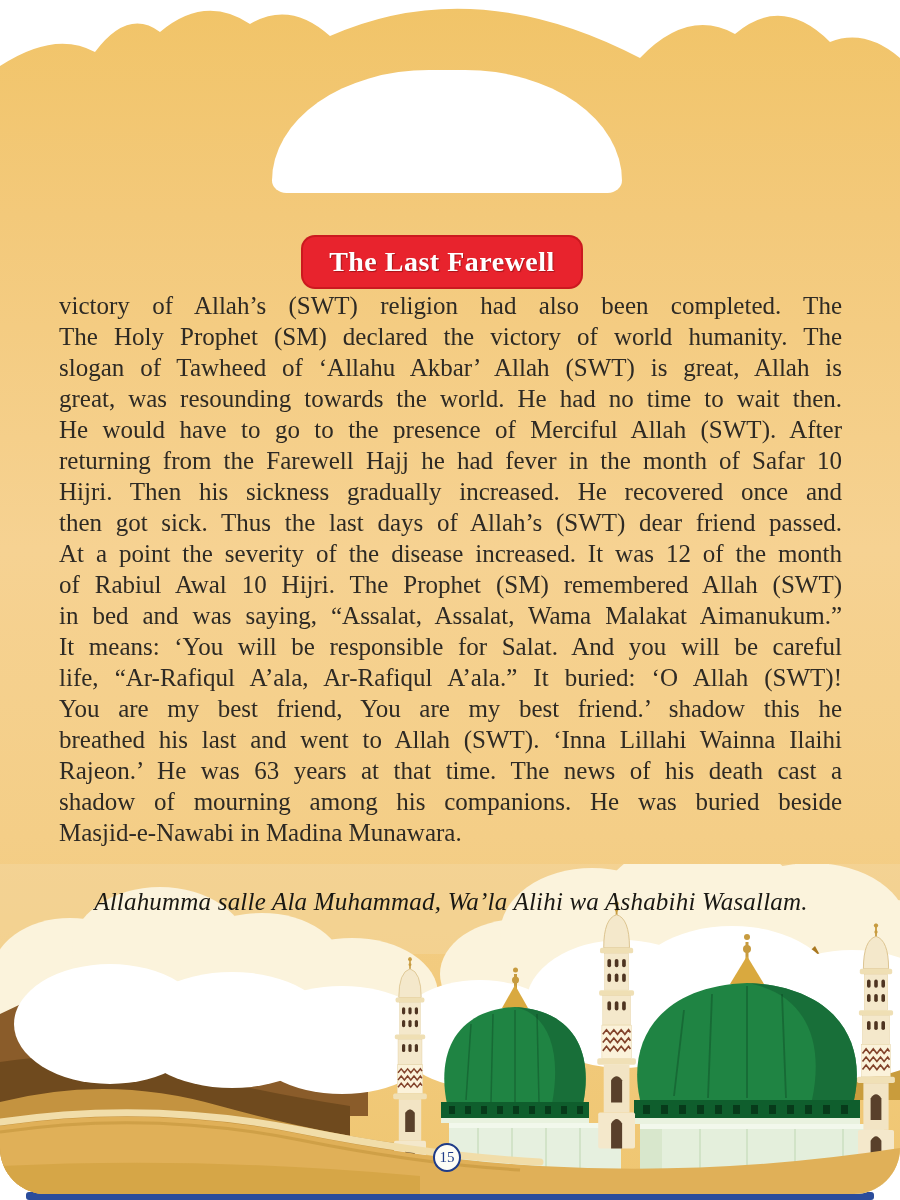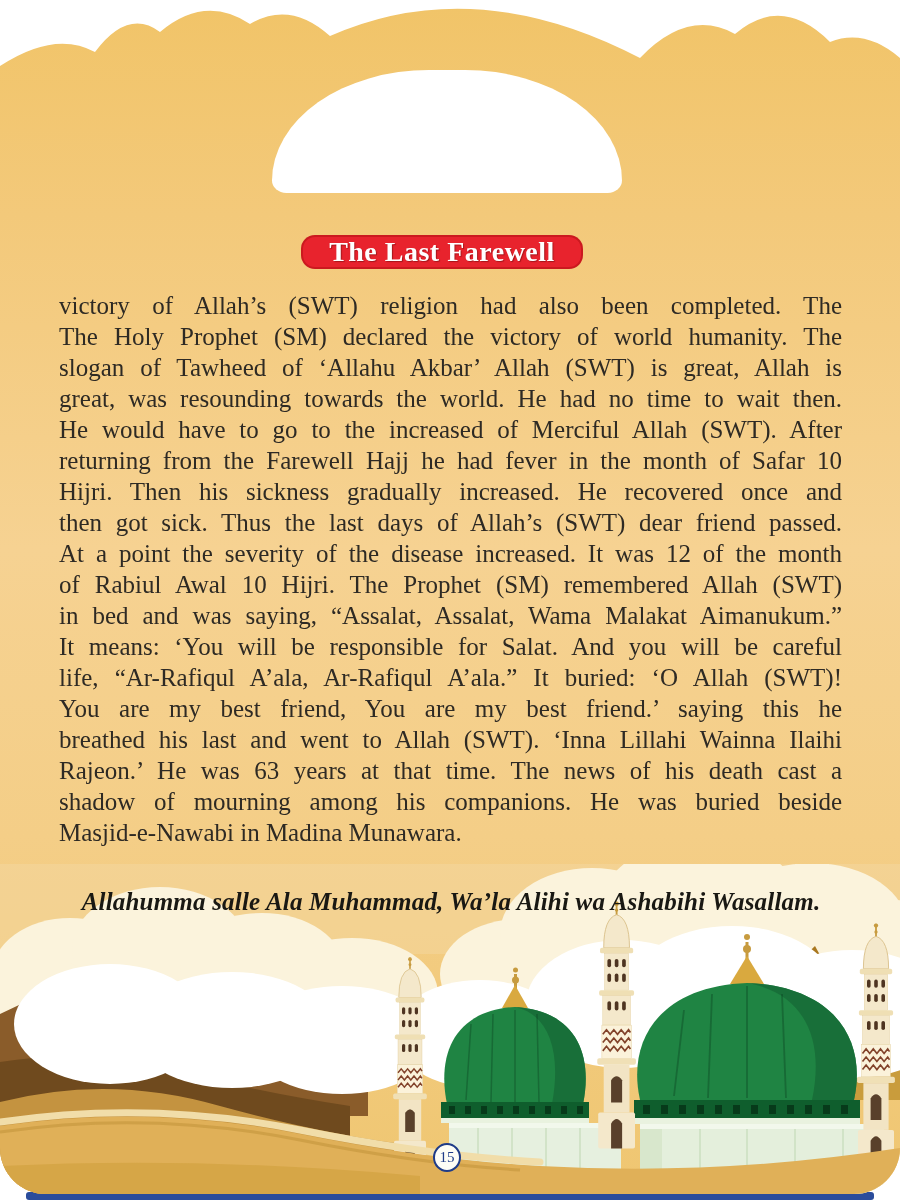--- a/index.html
+++ b/index.html
@@ -8,32 +8,32 @@
   
   .blue-strip{position:absolute;left:26px;right:26px;bottom:0;height:8px;
               background:var(--footer-blue,#2B4C9B);border-radius:3px;z-index:1;}
   
   .page{position:absolute;left:0;top:0;right:0;bottom:6px;z-index:2;overflow:hidden;
         border-radius:0 0 46px 46px;
         background:linear-gradient(180deg,#F1C468 0%,#F3C97A 18%,#F6D292 46%,#F4CE87 70%,#EFC671 100%);}
   .scallop{position:absolute;left:0;top:0;width:900px;height:210px;z-index:6;pointer-events:none;}
   .handle{position:absolute;left:272px;top:70px;width:350px;height:123px;background:#ffffff;
           border-radius:175px 175px 16px 16px / 123px 123px 14px 14px;z-index:6;}
-  .banner{position:absolute;left:301px;top:235px;width:282px;height:34px;z-index:7;
+  .banner{position:absolute;left:301px;top:235px;width:282px;height:54px;z-index:7;
           background:var(--banner-red,#E8232D);border:2px solid #C9181FF0;border-radius:14px;
           box-sizing:border-box;display:flex;align-items:center;justify-content:center;}
   .banner span{color:var(--banner-text,#FFFFFF);font-size:28px;font-weight:bold;letter-spacing:.5px;
           text-shadow:1px 1px 1px rgba(110,10,10,.55);}
   .body-text{position:absolute;left:59px;top:290px;width:783px;z-index:7;
           color:var(--body-text,#2E2A24);font-size:25px;}
   .body-text .line{height:31px;line-height:31px;overflow:hidden;
           text-align:justify;text-align-last:justify;}
   .body-text .line.last{text-align-last:left;}
   .dua{position:absolute;left:60px;top:888px;width:782px;z-index:7;
-       color:#191813;font-size:25px;font-weight:bold;font-style:italic;
+       color:#191813;font-size:25px;font-weight:normal;font-style:italic;
        text-align:center;letter-spacing:.2px;}
   .scene{position:absolute;left:0;bottom:0;width:900px;height:330px;z-index:4;}
   .page-badge{position:absolute;left:433px;top:1143px;width:28px;height:29px;z-index:8;
        background:#FDFDF6;border:2px solid var(--badge-blue,#1F3C88);border-radius:50%;
        box-sizing:border-box;display:flex;align-items:center;justify-content:center;
        color:var(--badge-blue,#1F3C88);font-size:15px;font-weight:normal;}
 </style>
 </head>
 <body>
 
@@ -220,30 +220,30 @@
 
     <div class="banner">
       <span>The Last Farewell</span>
     </div>
 
     <div class="body-text">
       <div class="line">victory of Allah’s (SWT) religion had also been completed. The</div>
       <div class="line">The Holy Prophet (SM) declared the victory of world humanity. The</div>
       <div class="line">slogan of Tawheed of ‘Allahu Akbar’ Allah (SWT) is great, Allah is</div>
       <div class="line">great, was resounding towards the world. He had no time to wait then.</div>
-      <div class="line">He would have to go to the increased of Merciful Allah (SWT). After</div>
+      <div class="line">He would have to go to the presence of Merciful Allah (SWT). After</div>
       <div class="line">returning from the Farewell Hajj he had fever in the month of Safar 10</div>
       <div class="line">Hijri. Then his sickness gradually increased. He recovered once and</div>
       <div class="line">then got sick. Thus the last days of Allah’s (SWT) dear friend passed.</div>
       <div class="line">At a point the severity of the disease increased. It was 12 of the month</div>
       <div class="line">of Rabiul Awal 10 Hijri. The Prophet (SM) remembered Allah (SWT)</div>
       <div class="line">in bed and was saying, “Assalat, Assalat, Wama Malakat Aimanukum.”</div>
       <div class="line">It means: ‘You will be responsible for Salat. And you will be careful</div>
       <div class="line">life, “Ar-Rafiqul A’ala, Ar-Rafiqul A’ala.” It buried: ‘O Allah (SWT)!</div>
-      <div class="line">You are my best friend, You are my best friend.’ saying this he</div>
+      <div class="line">You are my best friend, You are my best friend.’ shadow this he</div>
       <div class="line">breathed his last and went to Allah (SWT). ‘Inna Lillahi Wainna Ilaihi</div>
       <div class="line">Rajeon.’ He was 63 years at that time. The news of his death cast a</div>
       <div class="line">shadow of mourning among his companions. He was buried beside</div>
       <div class="line last">Masjid-e-Nawabi in Madina Munawara.</div>
     </div>
 
     <div class="dua">Allahumma salle Ala Muhammad, Wa’la Alihi wa Ashabihi Wasallam.</div>
 
     <div class="page-badge">
       <span>15</span>

